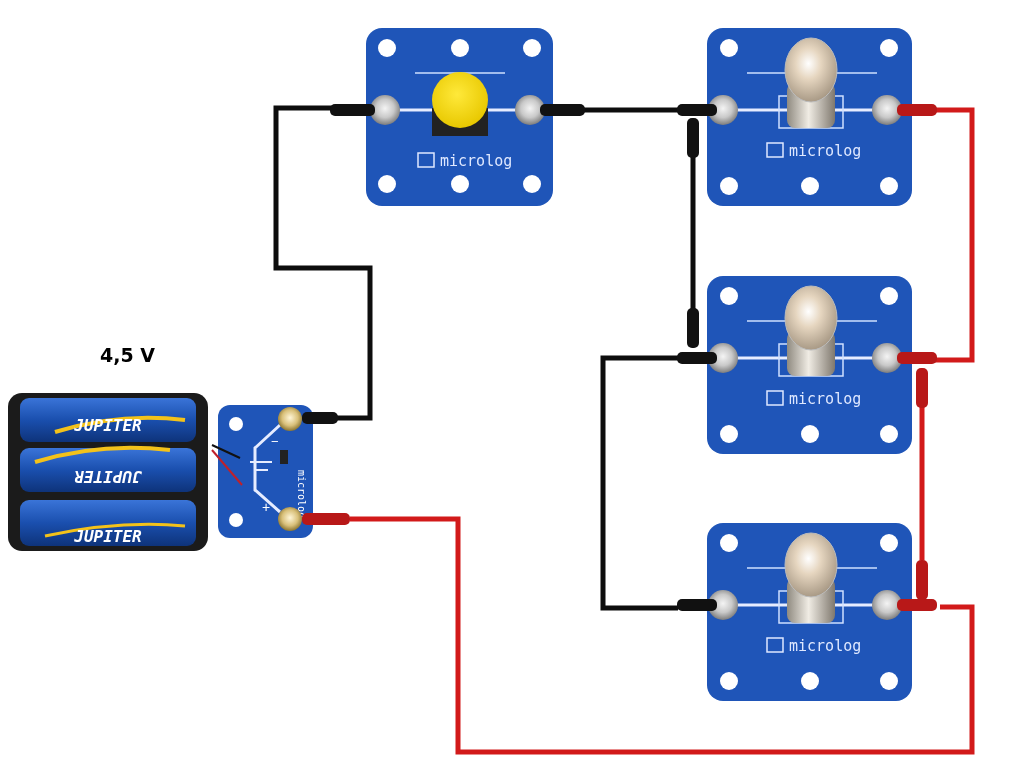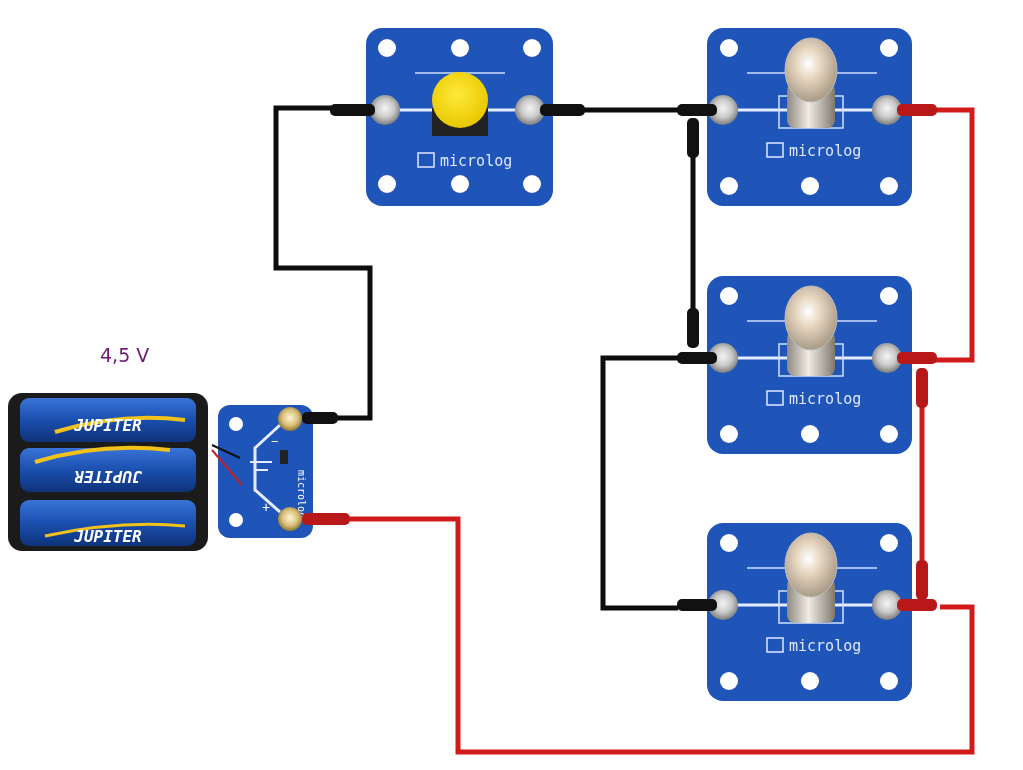--- a/index.html
+++ b/index.html
@@ -1,18 +1,18 @@
 <!DOCTYPE html>
 <html><head>
 <meta charset="utf-8">
 <style>
   html, body { margin:0; padding:0; background:#ffffff; }
   body { width:1023px; height:770px; position:relative; overflow:hidden; font-family:"Liberation Sans", sans-serif; }
   #scene { position:absolute; left:0; top:0; width:1023px; height:770px; }
-  .voltage-label { position:absolute; left:100px; top:344px; font-family:"DejaVu Sans", sans-serif; font-weight:normal; font-size:19px; color:#701a75; }
+  .voltage-label { position:absolute; left:100px; top:344px; font-family:"DejaVu Sans", sans-serif; font-weight:bold; font-size:19px; color:#000000; }
   .brand { font-family:"DejaVu Sans Mono", monospace; }
 </style>
 </head>
 <body>
 
 <div class="voltage-label">4,5 V</div>
 
 <svg id="scene" viewBox="0 0 1023 770" xmlns="http://www.w3.org/2000/svg">
   <defs>
     <radialGradient id="terminal" cx="50%" cy="45%" r="55%">

